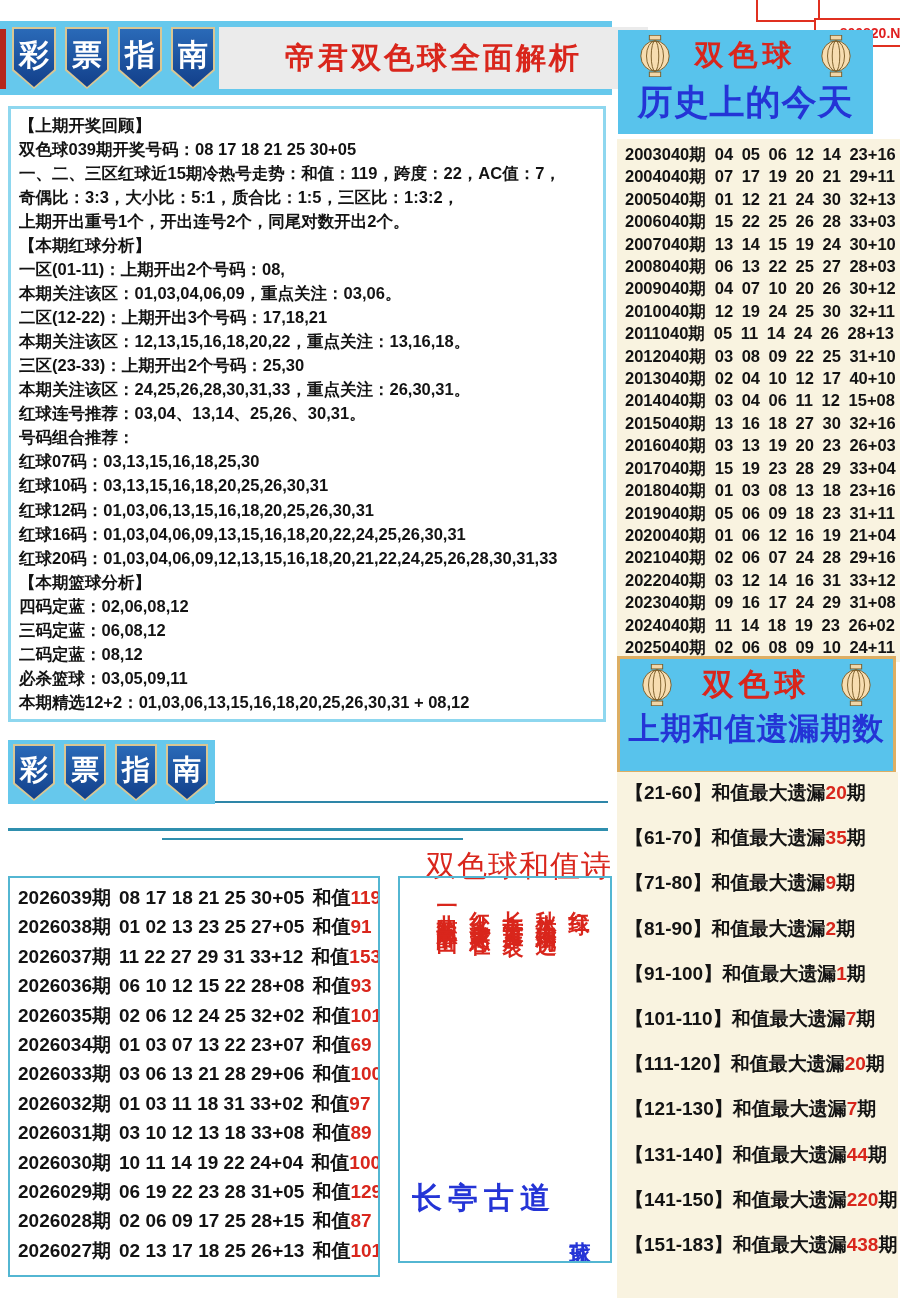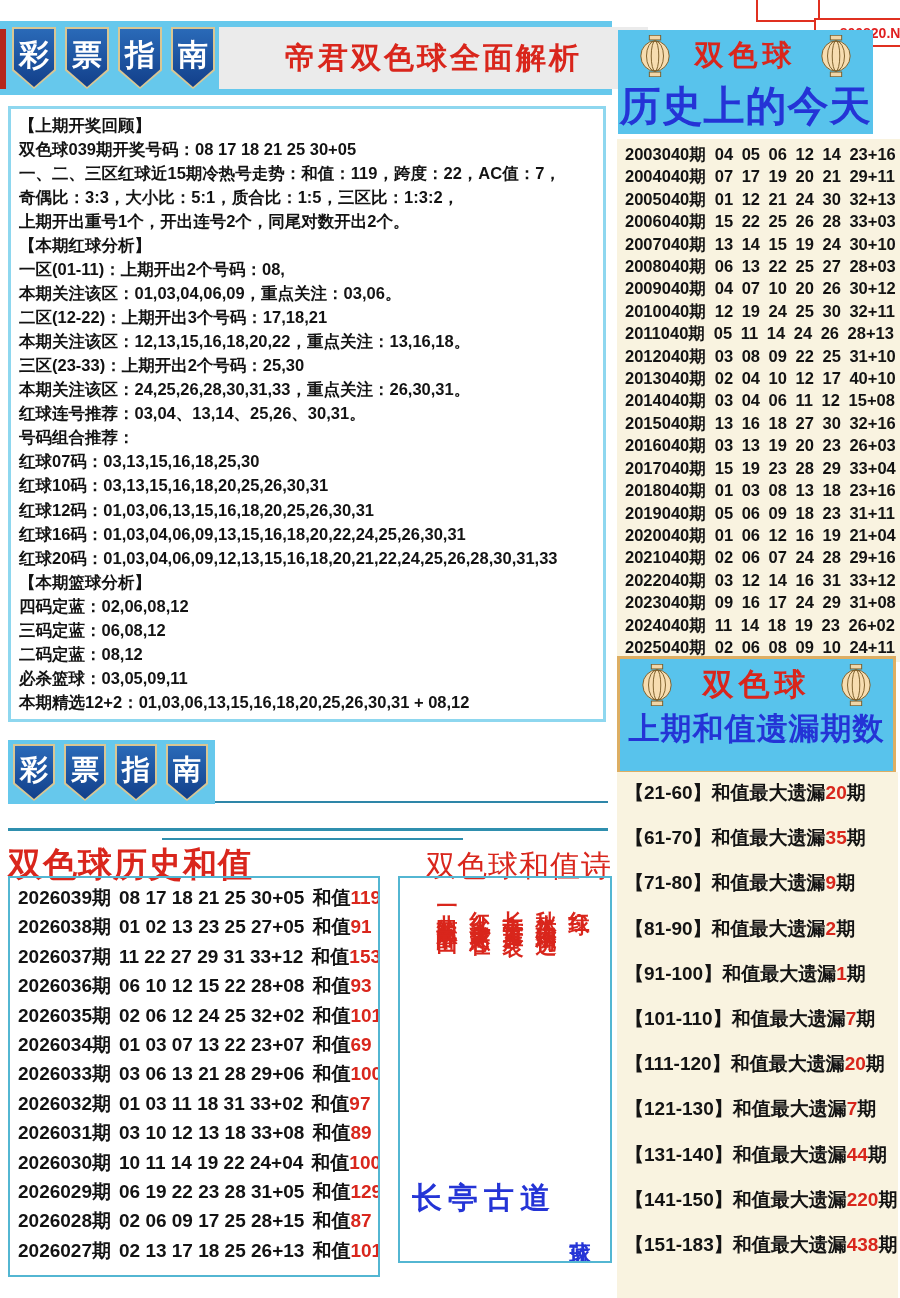--- a/index.html
+++ b/index.html
@@ -48,21 +48,21 @@
              font-family:"DejaVu Serif",serif;letter-spacing:6px;white-space:nowrap;}
   .poem-hint-label{position:absolute;right:16px;bottom:32px;color:#2434d6;font-size:21px;font-weight:bold;
              font-family:"DejaVu Serif",serif;writing-mode:vertical-rl;letter-spacing:2px;}
   
   .badge-left{position:absolute;left:756px;top:-12px;width:60px;height:30px;background:#fff;border:2px solid #e03020;}
   .badge{position:absolute;left:814px;top:18px;width:82px;height:25px;background:#fff;border:2px solid #e03020;
          color:#e02020;font-size:14px;font-weight:bold;display:flex;align-items:center;justify-content:center;white-space:nowrap;padding-left:22px;}
   .panel1{position:absolute;left:618px;top:30px;width:255px;height:104px;background:#58c3ec;}
   .panel-row1{display:flex;align-items:center;justify-content:space-between;padding:5px 20px 0;}
   .panel-title{color:#d9261c;font-size:29px;font-weight:bold;font-family:"DejaVu Serif",serif;letter-spacing:5px;white-space:nowrap;}
-  .panel-sub{color:#2434d6;font-size:41px;font-weight:bold;text-align:center;margin-top:2px;letter-spacing:1px;white-space:nowrap;}
+  .panel-sub{color:#2434d6;font-size:35px;font-weight:bold;text-align:center;margin-top:2px;letter-spacing:1px;white-space:nowrap;}
   .lantern{width:34px;height:42px;flex:0 0 auto;}
   .hist-list{position:absolute;left:617px;top:139px;width:281px;height:514px;background:#f9f3e0;
              padding:5px 0 4px 8px;display:flex;flex-direction:column;justify-content:space-between;overflow:hidden;}
   .hist-row{display:flex;gap:9px;font-size:16.5px;font-weight:bold;color:#131313;white-space:nowrap;line-height:21px;}
   .hist-row .nums{word-spacing:4px;}
   .panel2{position:absolute;left:617px;top:656px;width:273px;height:112px;background:#58c3ec;border:3px solid #ddae63;}
   .panel2 .panel-title{font-size:31px;}
   .panel2 .panel-sub{font-size:31px;}
   .om-list{position:absolute;left:617px;top:772px;width:281px;height:526px;background:#f9f3e0;
            padding:8px 0 40px 8px;display:flex;flex-direction:column;justify-content:space-between;overflow:hidden;box-sizing:border-box;}
@@ -182,21 +182,20 @@
           <div class="shield-in">
             <span class="shield-char">南</span>
           </div>
         </div>
       </div>
   </div>
   <div class="banner2-line"></div>
   <div class="divider"></div>
   <div class="thinline"></div>
 
-  <div class="hdr-left">双色球历史和值</div>
   <div class="hdr-right">双色球和值诗</div>
 
   <div class="hs-box">
 
       <div class="hs-row">
         <span>2026039期</span>
         <span class="nums">08 17 18 21 25 30+05</span>
         <span><span>和值</span><span class="red">119</span></span>
       </div>
 

